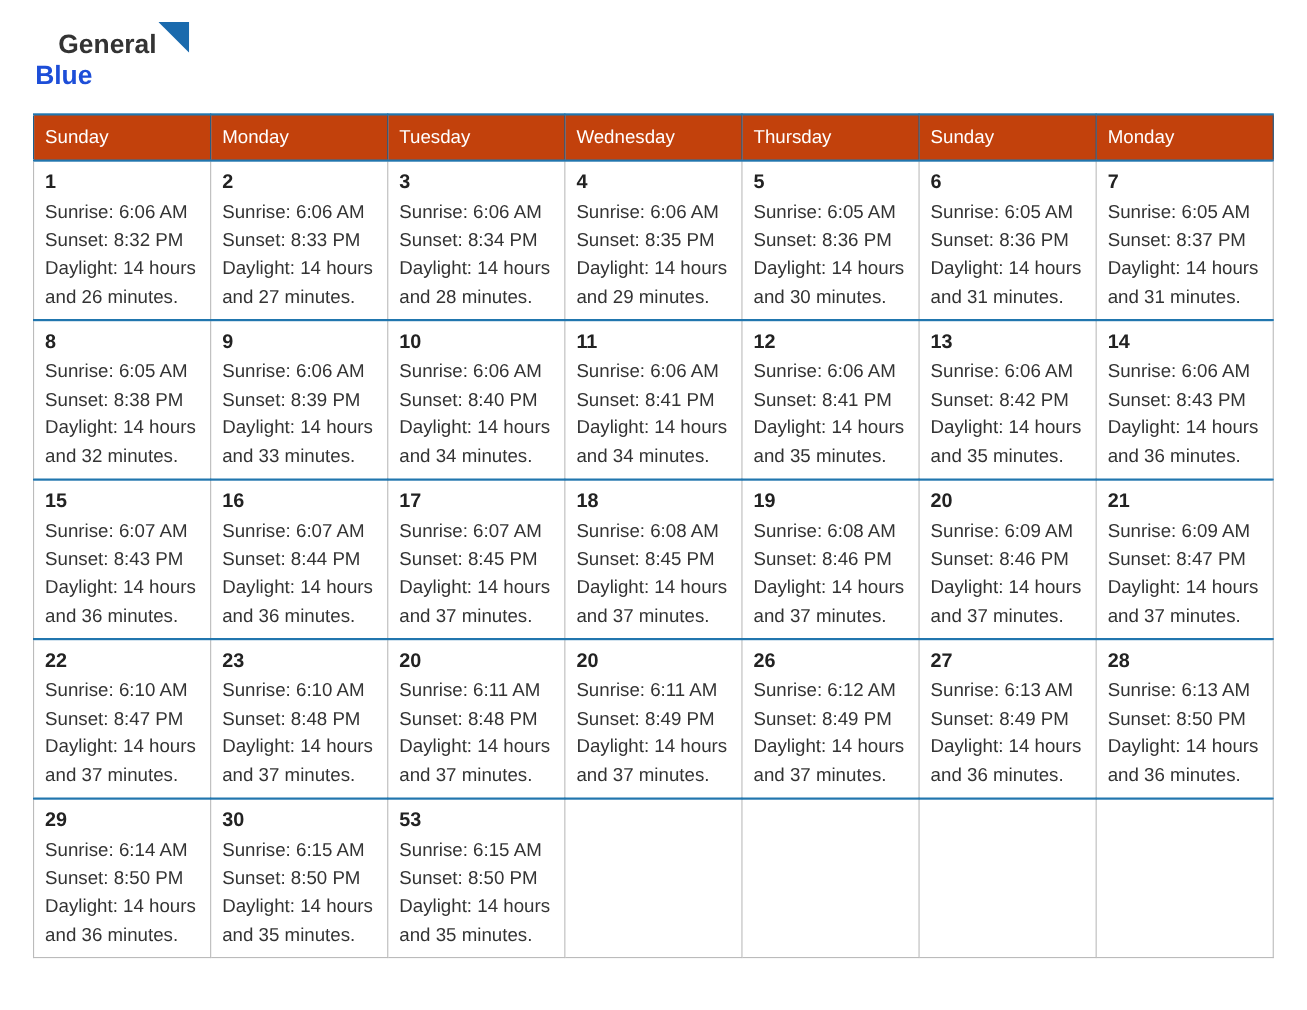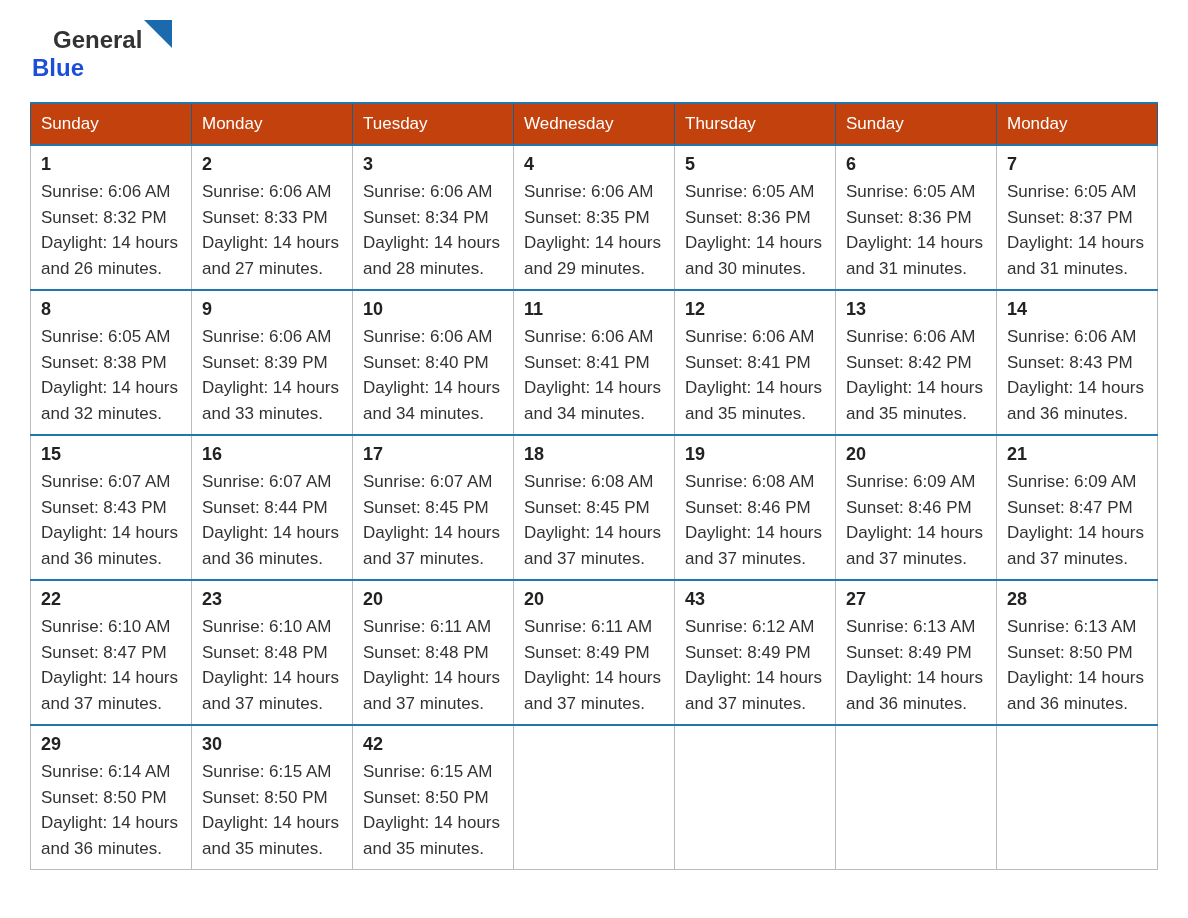--- a/index.html
+++ b/index.html
@@ -211,21 +211,21 @@
       </td>
         <td>
         <div class="day-num">20</div>
         <div class="day-info">Sunrise: 6:11 AM<br>Sunset: 8:48 PM<br>Daylight: 14 hours<br>and 37 minutes.</div>
       </td>
         <td>
         <div class="day-num">20</div>
         <div class="day-info">Sunrise: 6:11 AM<br>Sunset: 8:49 PM<br>Daylight: 14 hours<br>and 37 minutes.</div>
       </td>
         <td>
-        <div class="day-num">43</div>
+        <div class="day-num">26</div>
         <div class="day-info">Sunrise: 6:12 AM<br>Sunset: 8:49 PM<br>Daylight: 14 hours<br>and 37 minutes.</div>
       </td>
         <td>
         <div class="day-num">27</div>
         <div class="day-info">Sunrise: 6:13 AM<br>Sunset: 8:49 PM<br>Daylight: 14 hours<br>and 36 minutes.</div>
       </td>
         <td>
         <div class="day-num">28</div>
         <div class="day-info">Sunrise: 6:13 AM<br>Sunset: 8:50 PM<br>Daylight: 14 hours<br>and 36 minutes.</div>
       </td>
@@ -233,21 +233,21 @@
       <tr>
         <td>
         <div class="day-num">29</div>
         <div class="day-info">Sunrise: 6:14 AM<br>Sunset: 8:50 PM<br>Daylight: 14 hours<br>and 36 minutes.</div>
       </td>
         <td>
         <div class="day-num">30</div>
         <div class="day-info">Sunrise: 6:15 AM<br>Sunset: 8:50 PM<br>Daylight: 14 hours<br>and 35 minutes.</div>
       </td>
         <td>
-        <div class="day-num">42</div>
+        <div class="day-num">53</div>
         <div class="day-info">Sunrise: 6:15 AM<br>Sunset: 8:50 PM<br>Daylight: 14 hours<br>and 35 minutes.</div>
       </td>
         <td class="empty-cell"></td>
         <td class="empty-cell"></td>
         <td class="empty-cell"></td>
         <td class="empty-cell"></td>
       </tr>
     </tbody>
 </table>
 

